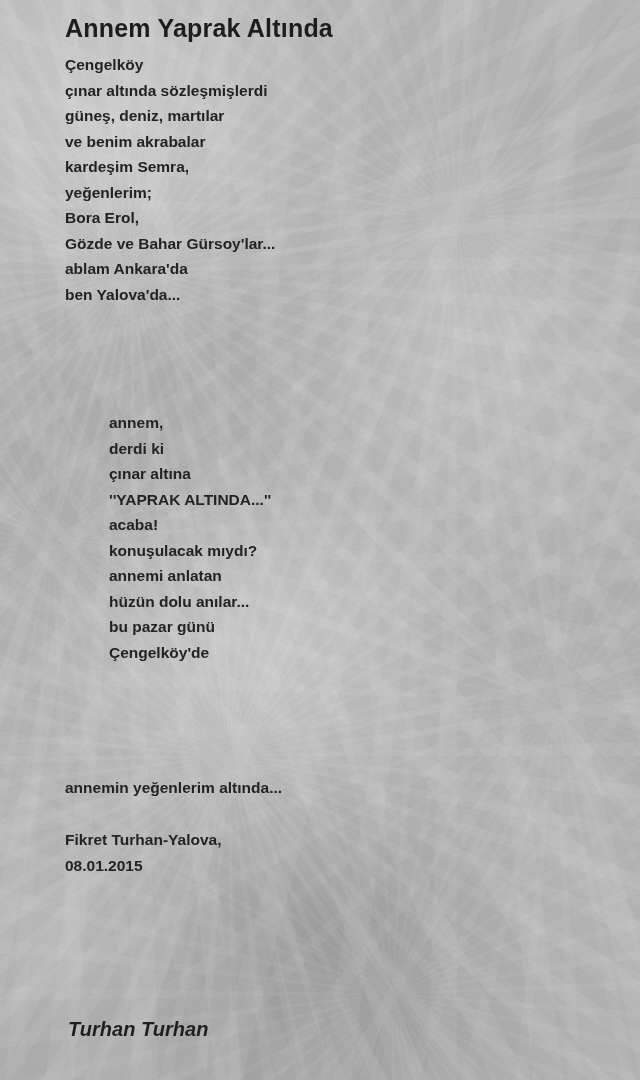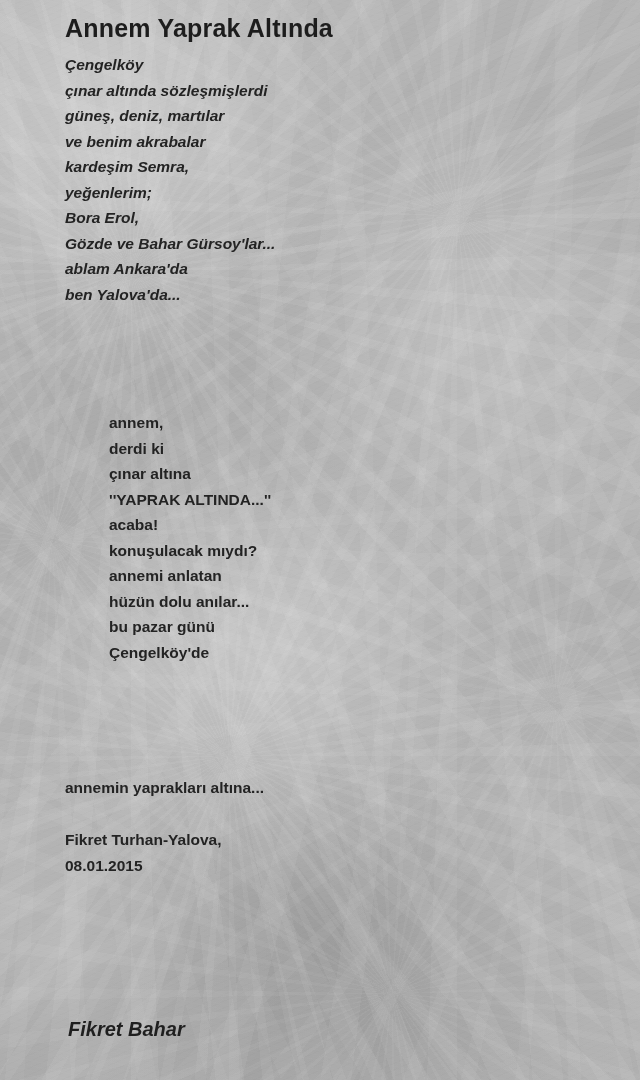--- a/index.html
+++ b/index.html
@@ -67,21 +67,21 @@
   }
   .stanza {
     position: absolute;
     left: 52px;
     font-size: 15.5px;
     line-height: 25.5px;
     color: #232323;
     font-weight: bold;
     white-space: pre-line;
   }
-  .stanza-1 { top: 52px; font-style: italic; }
+  .stanza-1 { top: 52px; }
   .stanza-2 { top: 410px; margin-left: 44px; }
   .stanza-3 { top: 775px; }
   .stanza-4 { top: 827px; }
   .signature {
     position: absolute;
     left: 55px;
     top: 1018px;
     font-size: 20px;
     font-style: italic;
     font-weight: bold;
@@ -114,20 +114,20 @@
 derdi ki
 çınar altına
 ''YAPRAK ALTINDA...''
 acaba!
 konuşulacak mıydı?
 annemi anlatan
 hüzün dolu anılar...
 bu pazar günü
 Çengelköy'de</div>
 
-    <div class="stanza stanza-3">annemin yaprakları altına...</div>
+    <div class="stanza stanza-3">annemin yeğenlerim altında...</div>
 
     <div class="stanza stanza-4">Fikret Turhan-Yalova,
 08.01.2015</div>
 
-    <div class="signature">Fikret Bahar</div>
+    <div class="signature">Turhan Turhan</div>
   </div>
 </div>
 
 </body></html>

